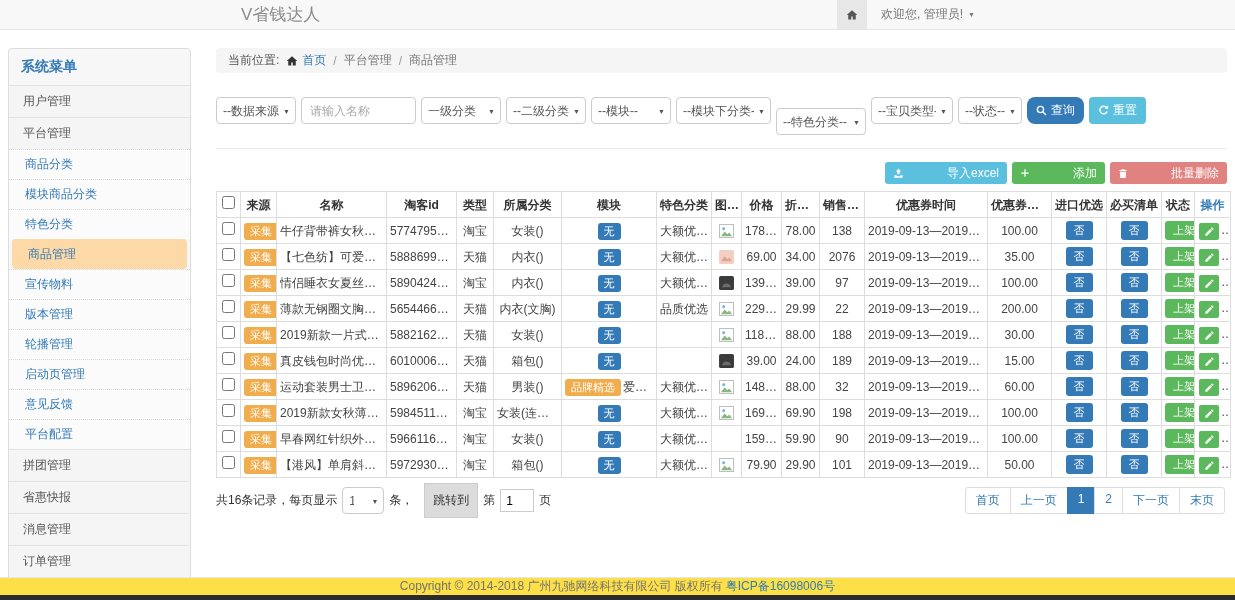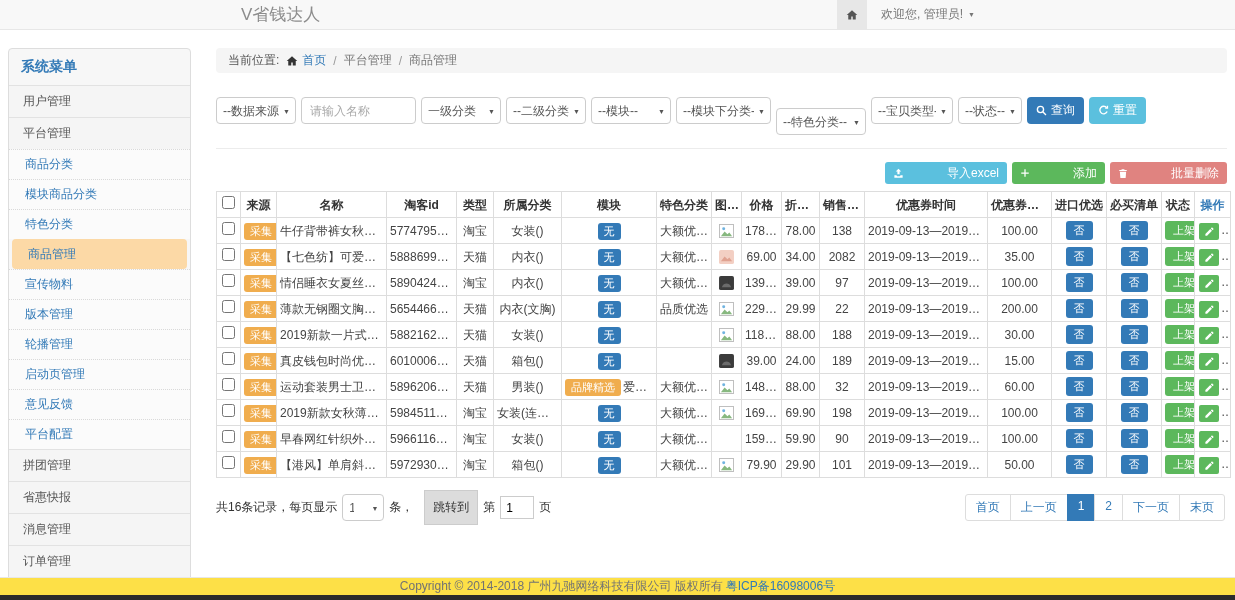--- a/index.html
+++ b/index.html
@@ -65,21 +65,21 @@
   .badge-orange{background:#f0ad4e;}
   .badge-blue{background:#337ab7;}
   .badge-green{background:#5cb85c;}
   .badge-btn{padding:4px 8px;cursor:pointer;}
   .module-text{margin-left:2px;}
   .mini-btn{width:20px;height:17px;border:none;border-radius:2px;color:#fff;display:inline-flex;align-items:center;justify-content:center;padding:0;margin:0 1px;cursor:pointer;vertical-align:middle;}
   .mini-green{background:#5cb85c;}
   .mini-red{background:#d9534f;}
 
   
-  .pager-row{display:flex;align-items:center;margin-top:12px;}
+  .pager-row{display:flex;align-items:center;margin-top:5px;}
   .pager-left{display:flex;align-items:center;gap:5px;color:#333;}
   .per-page{width:42px;}
   .per-page select{padding-right:29px;}
   .jump-btn{background:#dcdcdc;border:1px solid #ccc;color:#333;font-size:12px;padding:8px 8px;cursor:pointer;margin-left:6px;}
   .jump-input{width:34px;height:23px;border:1px solid #ccc;padding:0 5px;font-size:12px;}
   .pages{margin-left:auto;display:flex;margin-right:2px;}
   .page{border:1px solid #ddd;padding:4px 10px;color:#337ab7;background:#fff;margin-left:-1px;cursor:pointer;}
   .page:first-child{border-radius:3px 0 0 3px;margin-left:0;}
   .page:last-child{border-radius:0 3px 3px 0;}
   .page.active{background:#337ab7;border-color:#337ab7;color:#fff;}
@@ -154,21 +154,21 @@
     <div class="filters">
         <span class="select-wrap" style="width: 80px;"><select><option>--数据来源--</option></select><span class="select-caret">▼</span></span>
         <input class="text-input" placeholder="请输入名称" style="width: 115px;">
         <span class="select-wrap" style="width: 80px;"><select><option>一级分类</option></select><span class="select-caret">▼</span></span>
         <span class="select-wrap" style="width: 80px;"><select><option>--二级分类--</option></select><span class="select-caret">▼</span></span>
         <span class="select-wrap" style="width: 80px;"><select><option>--模块--</option></select><span class="select-caret">▼</span></span>
         <span class="select-wrap" style="width: 95px;"><select><option>--模块下分类--</option></select><span class="select-caret">▼</span></span>
         <span class="select-wrap" style="width: 90px; margin-top: 22px;"><select><option>--特色分类--</option></select><span class="select-caret">▼</span></span>
         <span class="select-wrap" style="width: 82px;"><select><option>--宝贝类型--</option></select><span class="select-caret">▼</span></span>
         <span class="select-wrap" style="width: 64px;"><select><option>--状态--</option></select><span class="select-caret">▼</span></span>
-        <button class="btn" style="background: rgb(51, 122, 183);">
+        <button class="btn" style="background: rgb(51, 122, 183); border-radius: 8px;">
           <span class="icon">
             <svg width="11" height="11" viewBox="0 0 16 16" fill="none" stroke="currentColor" stroke-width="2">
               <circle cx="6.5" cy="6.5" r="4.5"></circle>
               <line x1="10.2" y1="10.2" x2="14.5" y2="14.5"></line>
             </svg>
           </span>
           <span>查询</span>
         </button>
         <button class="btn" style="background: rgb(91, 192, 222);">
           <span class="icon">
@@ -304,21 +304,21 @@
             <td><span class="badge badge-blue">无</span></td>
             <td>大额优惠券</td>
             <td><span class="icon">
                 <svg width="15" height="14" viewBox="0 0 16 15">
                   <rect width="16" height="15" rx="2" fill="#f3cfc3"></rect>
                   <path d="M2 12l4-5 3 3 2-2 3 4z" fill="#e0a291"></path>
                 </svg>
               </span></td>
             <td>69.00</td>
             <td>34.00</td>
-            <td>2082</td>
+            <td>2076</td>
             <td>2019-09-13—2019-09-18</td>
             <td>35.00</td>
             <td><span class="badge badge-blue badge-btn">否</span></td>
             <td><span class="badge badge-blue badge-btn">否</span></td>
             <td><span class="badge badge-green badge-btn">上架</span></td>
             <td><button class="mini-btn mini-green">
                 <span class="icon">
                   <svg width="11" height="11" viewBox="0 0 16 16" fill="currentColor">
                     <path d="M2 11.5V14h2.5l7.1-7.1-2.5-2.5zM10 3.5L12.5 6l1.6-1.6L11.6 1.9z"></path>
                   </svg>

